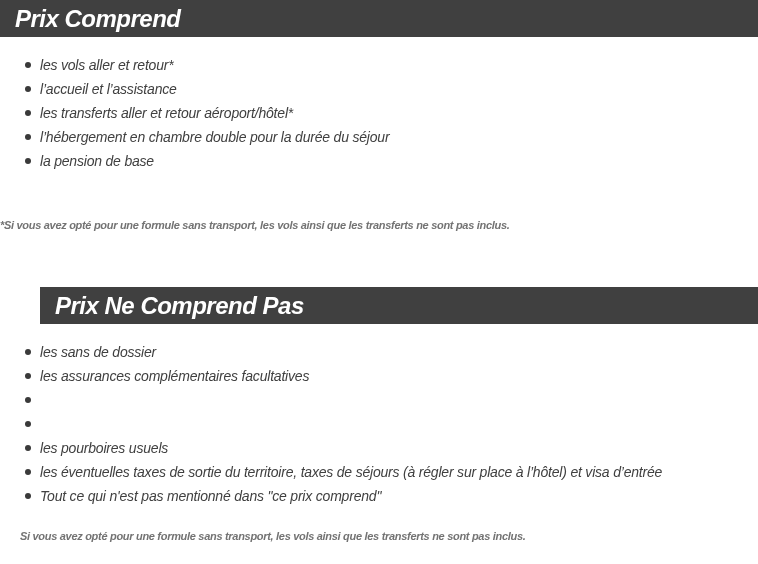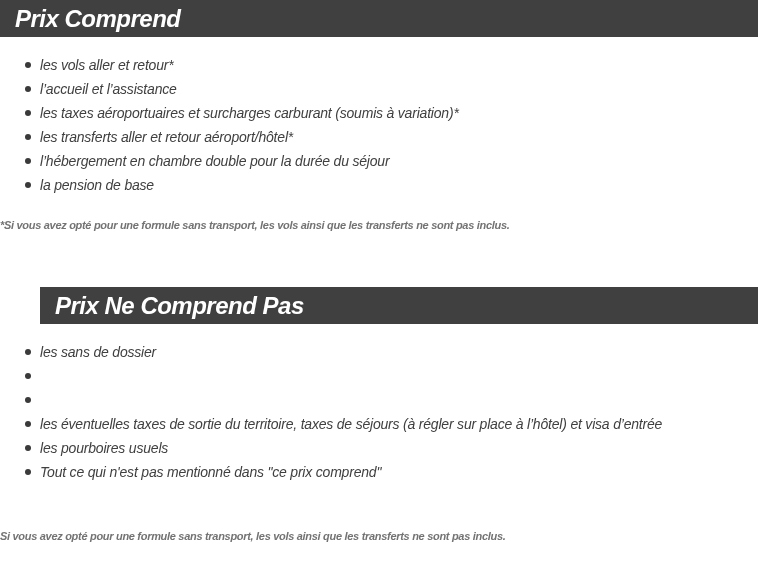--- a/index.html
+++ b/index.html
@@ -39,31 +39,31 @@
   </style>
 </head>
 <body>
 
 <div class="banner" style="top:0;">
   <h2>Prix Comprend</h2>
 </div>
 <ul class="items" style="top:53px;">
   <li><span class="bullet"></span><span>les vols aller et retour*</span></li>
   <li><span class="bullet"></span><span>l’accueil et l’assistance</span></li>
-  <li><span class="bullet"></span><span>les taxes aéroportuaires et surcharges carburant (soumis à variation)*</span></li>
   <li><span class="bullet"></span><span>les transferts aller et retour aéroport/hôtel*</span></li>
   <li><span class="bullet"></span><span>l’hébergement en chambre double pour la durée du séjour</span></li>
   <li><span class="bullet"></span><span>la pension de base</span></li>
 </ul>
 <p class="note" style="top:215px;">*Si vous avez opté pour une formule sans transport, les vols ainsi que les transferts ne sont pas inclus.</p>
 
 <div class="banner" style="top:287px;margin-left:40px;">
   <h2>Prix Ne Comprend Pas</h2>
 </div>
 <ul class="items" style="top:340px;">
   <li><span class="bullet"></span><span>les sans de dossier</span></li>
+  <li><span class="bullet"></span><span>les assurances complémentaires facultatives</span></li>
   <li><span class="bullet"></span></li>
   <li><span class="bullet"></span></li>
+  <li><span class="bullet"></span><span>les pourboires usuels</span></li>
   <li><span class="bullet"></span><span>les éventuelles taxes de sortie du territoire, taxes de séjours (à régler sur place à l’hôtel) et visa d’entrée</span></li>
-  <li><span class="bullet"></span><span>les pourboires usuels</span></li>
   <li><span class="bullet"></span><span>Tout ce qui n'est pas mentionné dans "ce prix comprend"</span></li>
 </ul>
-<p class="note" style="top:526px;">Si vous avez opté pour une formule sans transport, les vols ainsi que les transferts ne sont pas inclus.</p>
+<p class="note" style="top:526px;padding-left:20px;">Si vous avez opté pour une formule sans transport, les vols ainsi que les transferts ne sont pas inclus.</p>
 
 </body></html>

